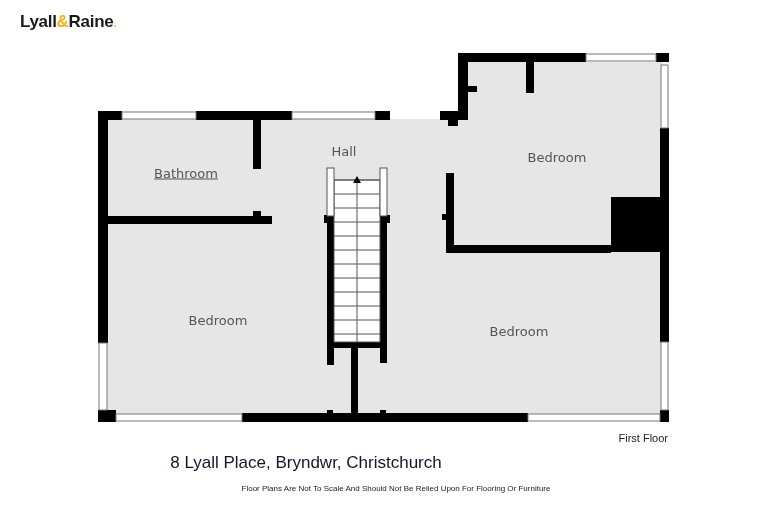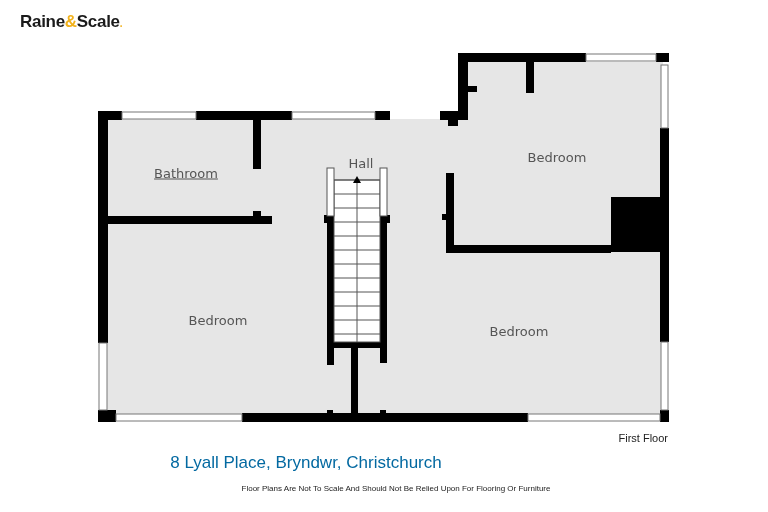--- a/index.html
+++ b/index.html
@@ -3,27 +3,27 @@
   <meta charset="utf-8">
   <style>
     html, body { margin: 0; padding: 0; background: #ffffff; }
     body { width: 768px; height: 512px; position: relative; overflow: hidden; font-family: "DejaVu Sans", sans-serif; }
     .logo { position: absolute; left: 20px; top: 12px; font-family: "Liberation Sans", sans-serif; font-weight: bold; font-size: 17px; letter-spacing: -0.3px; color: #1a1a1a; }
     .logo .amp { color: #f2b21c; }
     .logo .dot { color: #f2b21c; font-size: 10px; }
     svg.plan { position: absolute; left: 0; top: 0; }
     .room-label { position: absolute; font-family: "DejaVu Sans", sans-serif; font-size: 13px; color: #555555; transform: translate(-50%, -50%); white-space: nowrap; }
     .floor-label { position: absolute; right: 100px; top: 432px; font-family: "Liberation Sans", sans-serif; font-size: 11px; color: #222; text-align: center; }
-    .address { position: absolute; left: 0; width: 612px; text-align: center; top: 453px; font-family: "Liberation Sans", sans-serif; font-size: 17px; color: #0369a1; }
+    .address { position: absolute; left: 0; width: 612px; text-align: center; top: 453px; font-family: "Liberation Sans", sans-serif; font-size: 17px; color: #0f172a; }
     .disclaimer { position: absolute; left: 12px; width: 768px; text-align: center; top: 484px; font-family: "Liberation Sans", sans-serif; font-size: 8px; color: #222; }
   </style>
 </head>
 <body>
 
-<div class="logo"><span>Raine</span><span class="amp">&amp;</span><span>Scale</span><span class="dot">.</span></div>
+<div class="logo"><span>Lyall</span><span class="amp">&amp;</span><span>Raine</span><span class="dot">.</span></div>
 
 <svg class="plan" width="768" height="512" viewBox="0 0 768 512">
 
   <g fill="#e6e6e6">
     <rect x="107" y="119" width="560" height="295"></rect>
     <rect x="467" y="62" width="196" height="60"></rect>
   </g>
 
   <g fill="#000">
 
@@ -97,20 +97,20 @@
       <line x1="334" y1="306" x2="380" y2="306"></line>
       <line x1="334" y1="320" x2="380" y2="320"></line>
       <line x1="334" y1="334" x2="380" y2="334"></line>
       <line x1="357" y1="180" x2="357" y2="342"></line>
     </g>
     <polygon points="357,176 353,183 361,183" fill="#000"></polygon>
   </g>
 </svg>
 
 <div class="room-label" style="left:186px; top:173px;text-decoration:underline;">Bathroom</div>
-<div class="room-label" style="left:361px; top:151px;margin-top:12px;">Hall</div>
+<div class="room-label" style="left:344px; top:151px;">Hall</div>
 <div class="room-label" style="left:557px; top:157px;">Bedroom</div>
 <div class="room-label" style="left:218px; top:320px;">Bedroom</div>
 <div class="room-label" style="left:519px; top:331px;">Bedroom</div>
 
 <div class="floor-label">First Floor</div>
 <div class="address">8 Lyall Place, Bryndwr, Christchurch</div>
 <div class="disclaimer">Floor Plans Are Not To Scale And Should Not Be Relied Upon For Flooring Or Furniture</div>
 
 </body></html>

